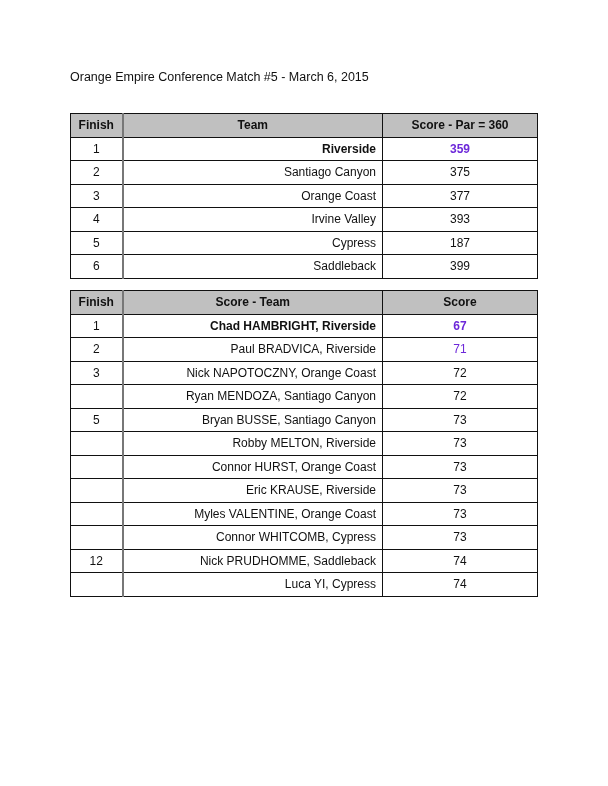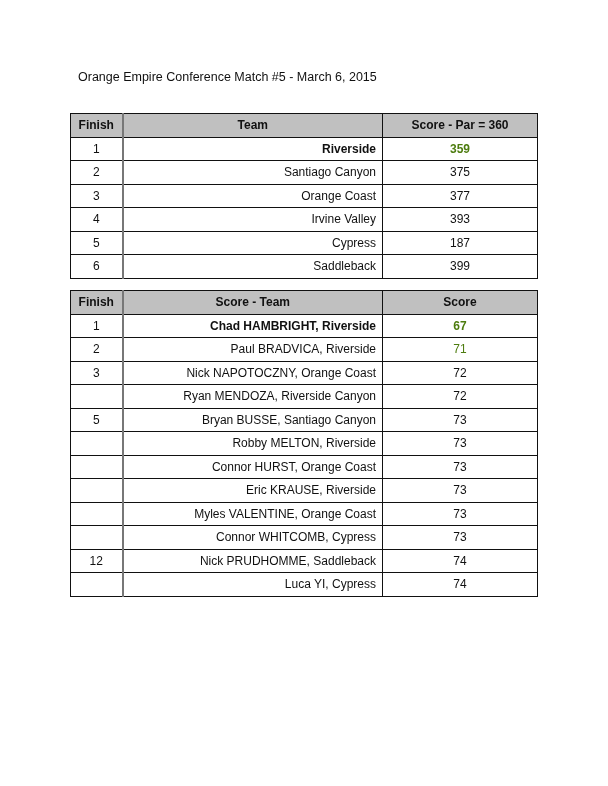--- a/index.html
+++ b/index.html
@@ -10,21 +10,21 @@
     body {
       width: 608px;
       height: 786px;
       position: relative;
       font-family: "Liberation Sans", sans-serif;
       color: #111111;
       overflow: hidden;
     }
     .title-block {
       position: absolute;
-      left: 78px;
+      left: 70px;
       top: 70px;
       font-size: 12.5px;
       line-height: 15px;
     }
     table {
       position: absolute;
       left: 70px;
       width: 468px;
       border-collapse: collapse;
       font-size: 12px;
@@ -41,21 +41,21 @@
       background: #c0c0c0;
       font-weight: bold;
       text-align: center;
     }
     .col-finish { width: 52px; text-align: center; border-right: 2px solid #777777 !important; }
     th.col-finish { border-right: 2px solid #777777 !important; }
     .col-name { width: 260px; text-align: right; }
     th.col-name { text-align: center; }
     .col-score { text-align: center; }
     .bold { font-weight: bold; }
-    .red { color: #4d7c0f; }
+    .red { color: #6d28d9; }
   </style>
 </head>
 <body>
 
 <div class="title-block">
   <div>Orange Empire Conference Match #5 - March 6, 2015</div>
 </div>
 
 <table id="team-table">
   <thead>
@@ -118,21 +118,21 @@
         <td class="col-name">Paul BRADVICA, Riverside</td>
         <td class="col-score red">71</td>
       </tr>
       <tr>
         <td class="col-finish">3</td>
         <td class="col-name">Nick NAPOTOCZNY, Orange Coast</td>
         <td class="col-score">72</td>
       </tr>
       <tr>
         <td class="col-finish"></td>
-        <td class="col-name">Ryan MENDOZA, Riverside Canyon</td>
+        <td class="col-name">Ryan MENDOZA, Santiago Canyon</td>
         <td class="col-score">72</td>
       </tr>
       <tr>
         <td class="col-finish">5</td>
         <td class="col-name">Bryan BUSSE, Santiago Canyon</td>
         <td class="col-score">73</td>
       </tr>
       <tr>
         <td class="col-finish"></td>
         <td class="col-name">Robby MELTON, Riverside</td>

